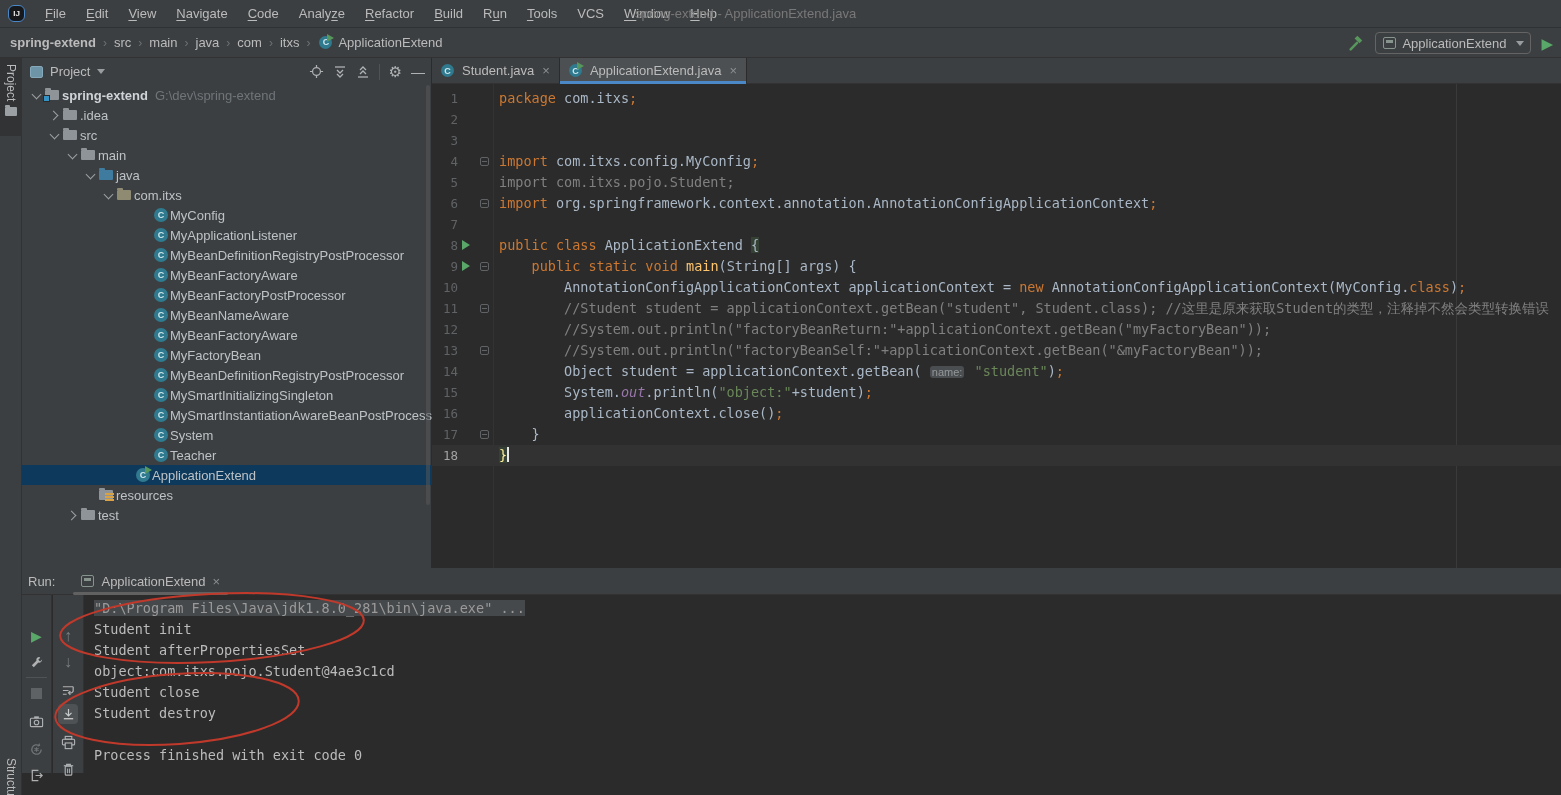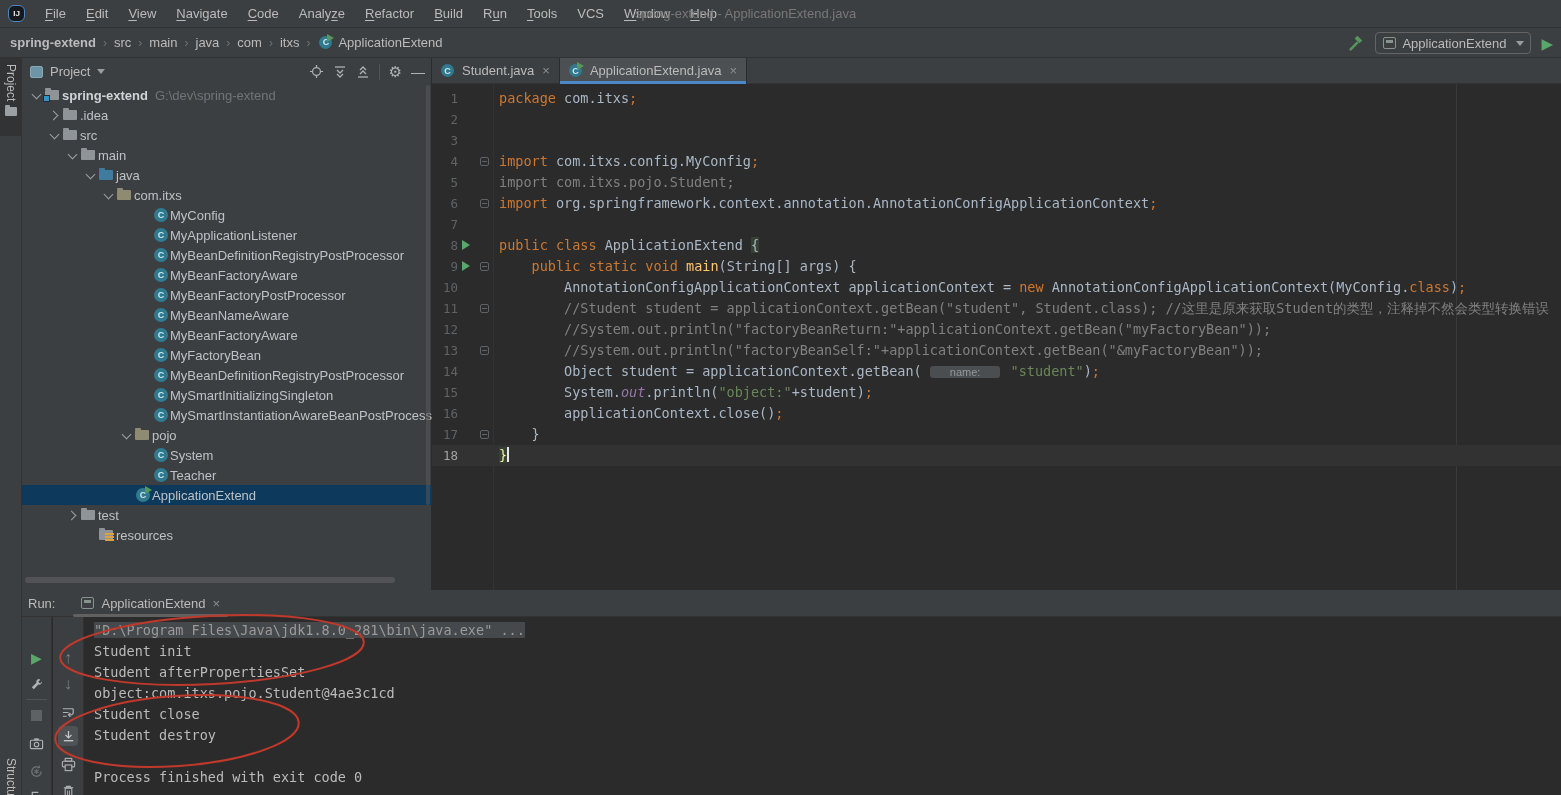--- a/index.html
+++ b/index.html
@@ -84,25 +84,25 @@
   .cline.cur{background:#323232}
   .lnum{position:absolute;left:0;width:26px;text-align:right;color:#606366;font-size:12.5px}
   .lnum.bright{color:#a4a3a3}
   .grun{position:absolute;left:30px;top:5px;width:0;height:0;border-left:8px solid #59A869;border-top:5px solid transparent;border-bottom:5px solid transparent}
   .gfold{position:absolute;left:48px;top:6px;width:9px;height:9px;border:1px solid #606366;border-radius:2px}
   .gfold::before{content:"";position:absolute;left:1px;right:1px;top:3px;height:1px;background:#606366}
   .ctext{position:absolute;left:67px;top:0}
   .tk-kw{color:#CC7832}.tk-pl{color:#A9B7C6}.tk-st{color:#6A8759}.tk-cm{color:#808080}
   .tk-mt{color:#FFC66D}.tk-fd{color:#9876AA;font-style:italic}.tk-sc{color:#CC7832}
   .tk-br8{color:#A9B7C6;background:#344134}.tk-br18{color:#ffef98;background:#344134}
-  .tk-hint{background:#4b4e50;color:#949698;border-radius:3px;padding:0 20px;font:11px "Liberation Sans",sans-serif;margin-right:2px}
+  .tk-hint{background:#4b4e50;color:#949698;border-radius:3px;padding:0 2px;font:11px "Liberation Sans",sans-serif;margin-right:2px}
   .caret{display:inline-block;width:1.5px;height:15px;background:#e8e8e8;vertical-align:-2px}
 
   
-  #runpanel{left:22px;top:590px;width:1539px;height:205px;background:#2b2b2b}
+  #runpanel{left:22px;top:568px;width:1539px;height:205px;background:#2b2b2b}
   #run-header{height:27px;background:#3c3f41;border-bottom:1px solid #323232;display:flex;align-items:center;font-size:13px}
   #run-label{margin-left:6px;color:#bbbbbb}
   #run-tab{display:flex;align-items:center;gap:7px;margin-left:22px;position:relative;height:27px;padding:0 4px}
   #run-tab::after{content:"";position:absolute;left:-4px;right:-4px;bottom:0;height:3px;background:#616161;border-radius:2px}
   #rt-close{color:#8c8f92}
   #run-toolbar1{position:absolute;left:0;top:27px;width:30px;height:178px;background:#3c3f41;border-right:1px solid #323232}
   #run-toolbar2{position:absolute;left:31px;top:27px;width:31px;height:178px;background:#3c3f41;border-right:1px solid #323232}
   .rico{position:absolute;left:50%;transform:translateX(-50%);color:#afb1b3;display:flex;align-items:center;justify-content:center;width:20px;height:20px}
   .rico svg{display:block}
   .hsep{position:absolute;left:4px;right:4px;height:1px;background:#505354}
@@ -316,62 +316,55 @@
         </span>
         <span class="tlabel">MySmartInitializingSingleton</span>
       </div>
       <div class="trow" style="padding-left: 114px;">
         <span class="chev"></span>
         <span class="tico">
           <span class="cls">C</span>
         </span>
         <span class="tlabel">MySmartInstantiationAwareBeanPostProcess</span>
       </div>
-      <div class="trow" style="padding-left: 96px;">
-        <span class="chev down"></span>
-        <span class="tico">
-          <span class="folder pkg"></span>
-        </span>
-        <span class="tlabel">pojo</span>
-      </div>
       <div class="trow" style="padding-left: 114px;">
         <span class="chev"></span>
         <span class="tico">
           <span class="cls">C</span>
         </span>
         <span class="tlabel">System</span>
       </div>
       <div class="trow" style="padding-left: 114px;">
         <span class="chev"></span>
         <span class="tico">
           <span class="cls">C</span>
         </span>
         <span class="tlabel">Teacher</span>
       </div>
       <div class="trow sel" style="padding-left: 96px;">
         <span class="chev"></span>
         <span class="tico">
           <span class="cls runcls">C</span>
         </span>
         <span class="tlabel">ApplicationExtend</span>
+      </div>
+      <div class="trow" style="padding-left: 60px;">
+        <span class="chev"></span>
+        <span class="tico">
+          <span class="folder"></span>
+          <span class="res-lines"></span>
+        </span>
+        <span class="tlabel">resources</span>
       </div>
       <div class="trow" style="padding-left: 42px;">
         <span class="chev right"></span>
         <span class="tico">
           <span class="folder"></span>
         </span>
         <span class="tlabel">test</span>
-      </div>
-      <div class="trow" style="padding-left: 60px;">
-        <span class="chev"></span>
-        <span class="tico">
-          <span class="folder"></span>
-          <span class="res-lines"></span>
-        </span>
-        <span class="tlabel">resources</span>
       </div>
     </div>
   <div id="tree-vscroll"></div>
   <div id="tree-hscroll"></div>
 </div>
 
 <div id="editor" class="abs">
   <div id="tabbar">
       <div class="etab">
         <span class="ticon">

